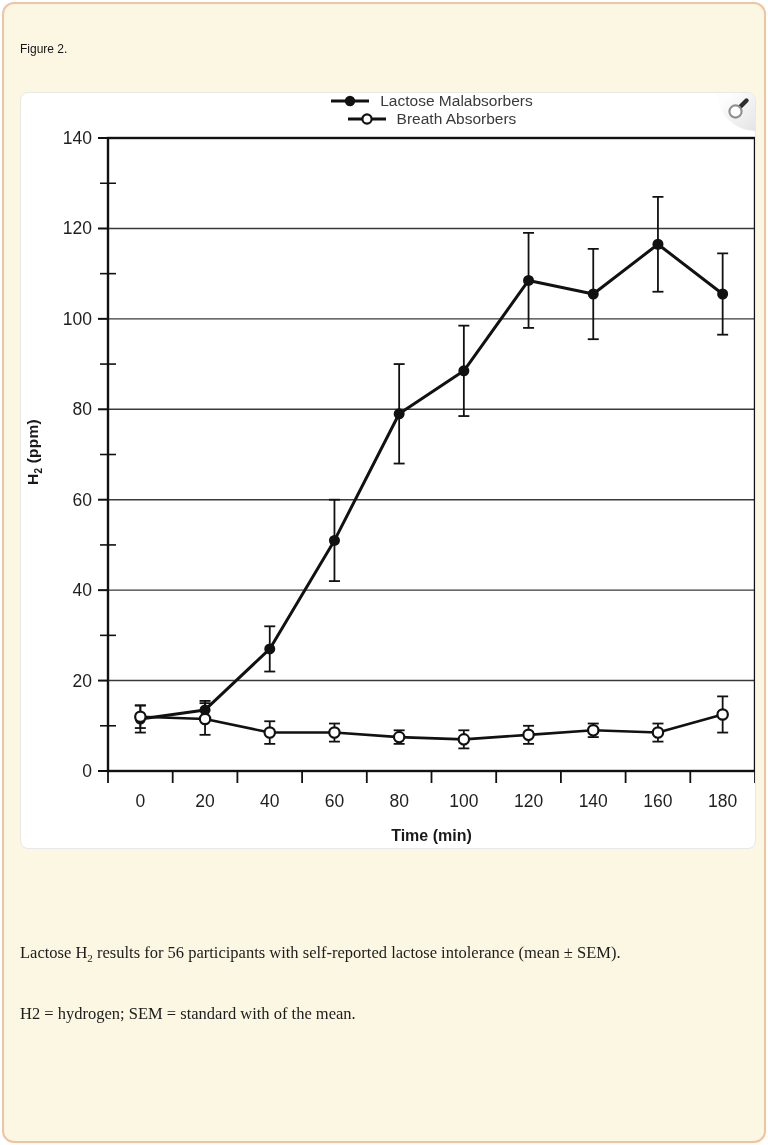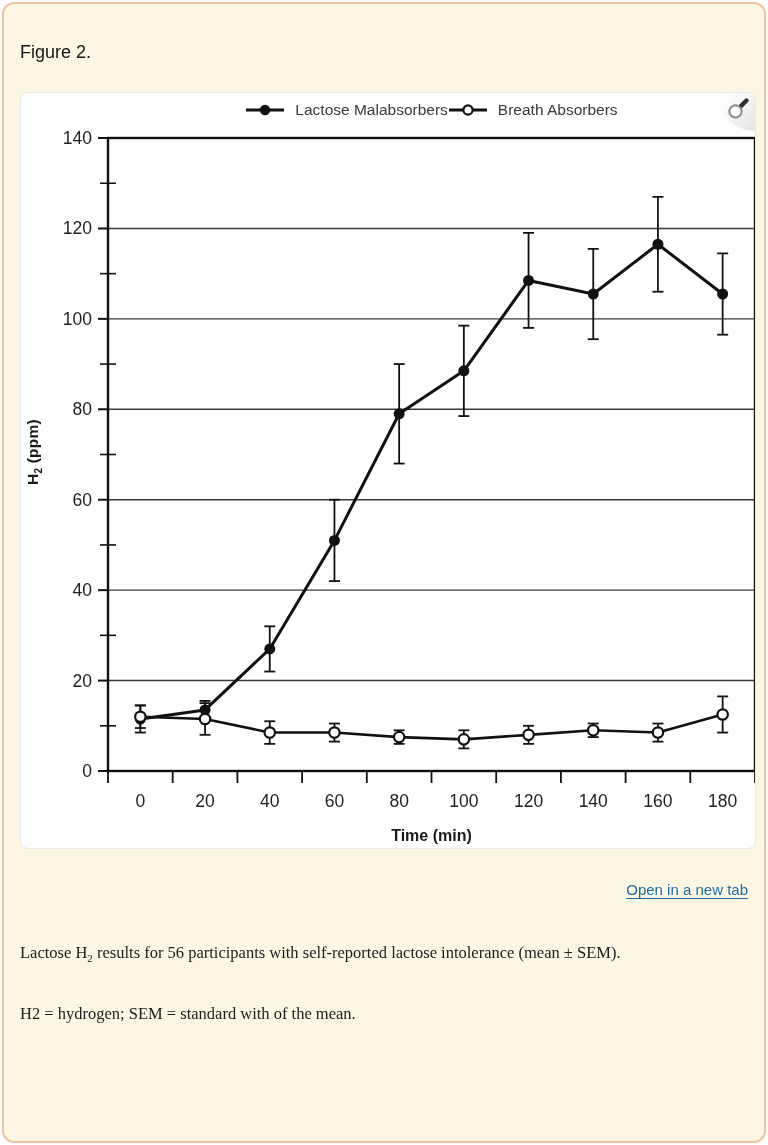--- a/index.html
+++ b/index.html
@@ -11,32 +11,32 @@
   }
   .page {
     position:absolute; left:2px; top:2px; right:2px; bottom:2px;
     background:#fcf7e3;
     border:2px solid #f0c3a2;
     border-radius:12px;
     overflow:hidden;
   }
   .figure-label {
     position:absolute; left:16px; top:38px;
-    font-size:18px; font-weight:500; color:#141414;
+    font-size:12px; font-weight:500; color:#141414;
   }
   .chart-panel {
     position:absolute; left:16px; top:88px; width:736px; height:757px;
     background:#ffffff;
     border:1px solid #e8e8e8;
     border-radius:8px;
     overflow:hidden;
   }
   .legend {
     position:absolute; left:87px; right:0; top:4px; height:26px;
-    display:flex; align-items:center; justify-content:center; 
+    display:flex; align-items:center; justify-content:center; flex-direction:column;
   }
   .legend-item { display:flex; align-items:center; gap:10px; }
   .legend-item span { font-size:15.5px; color:#3a3a3a; }
   .zoom-btn {
     position:absolute; top:0; right:0; width:38px; height:38px;
     background:linear-gradient(135deg,#fdfdfd 20%,#e4e4e4 100%);
     border:none; border-bottom-left-radius:38px;
     cursor:pointer; display:block;
   }
   .zoom-btn svg { position:absolute; top:4px; right:5px; }
@@ -248,22 +248,19 @@
           <circle cx="636.95" cy="639.5678571428572" r="5.2" fill="#fff" stroke="#111111" stroke-width="2.2"></circle>
           <circle cx="701.65" cy="621.4821428571429" r="5.2" fill="#fff" stroke="#111111" stroke-width="2.2"></circle>
         </g>
       </svg>
 
     <div class="y-axis-title">
       <span>H</span><sub>2</sub><span> (ppm)</span>
     </div>
   </div>
 
-  <div class="link-row">
-    <a class="open-link">Open in a new tab</a>
-  </div>
 
   <p class="caption cap-1">
     <span>Lactose H</span><sub>2</sub><span> results for 56 participants with self-reported lactose intolerance (mean ± SEM).</span>
   </p>
   <p class="caption cap-2">H2 = hydrogen; SEM = standard with of the mean.</p>
 
 </div>
 
 </body></html>

